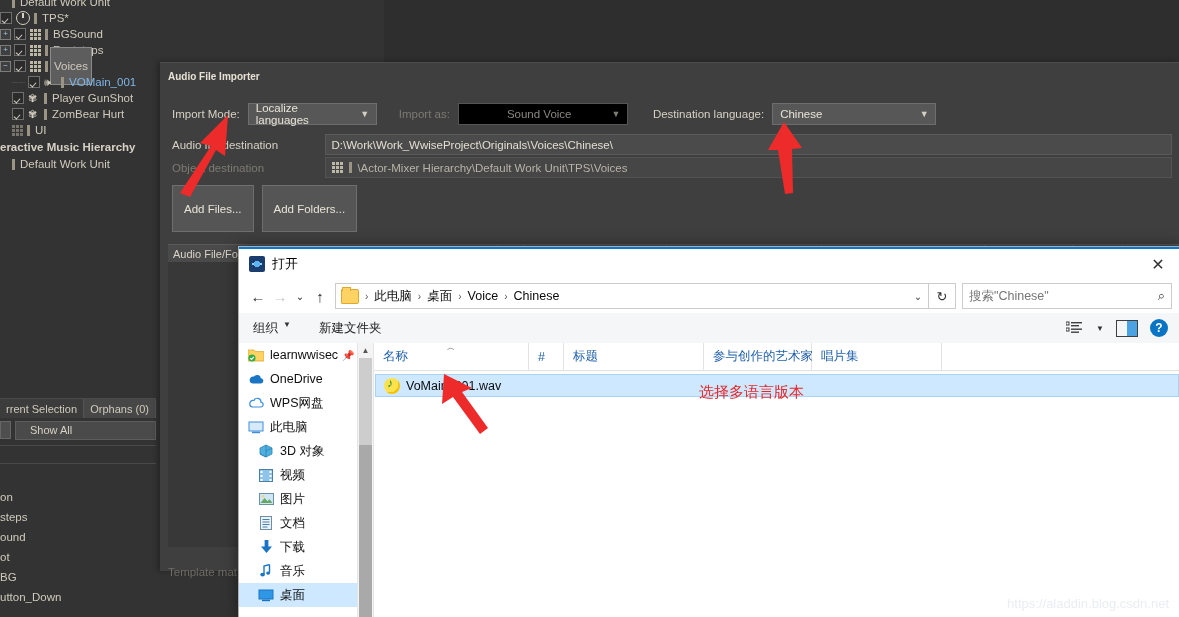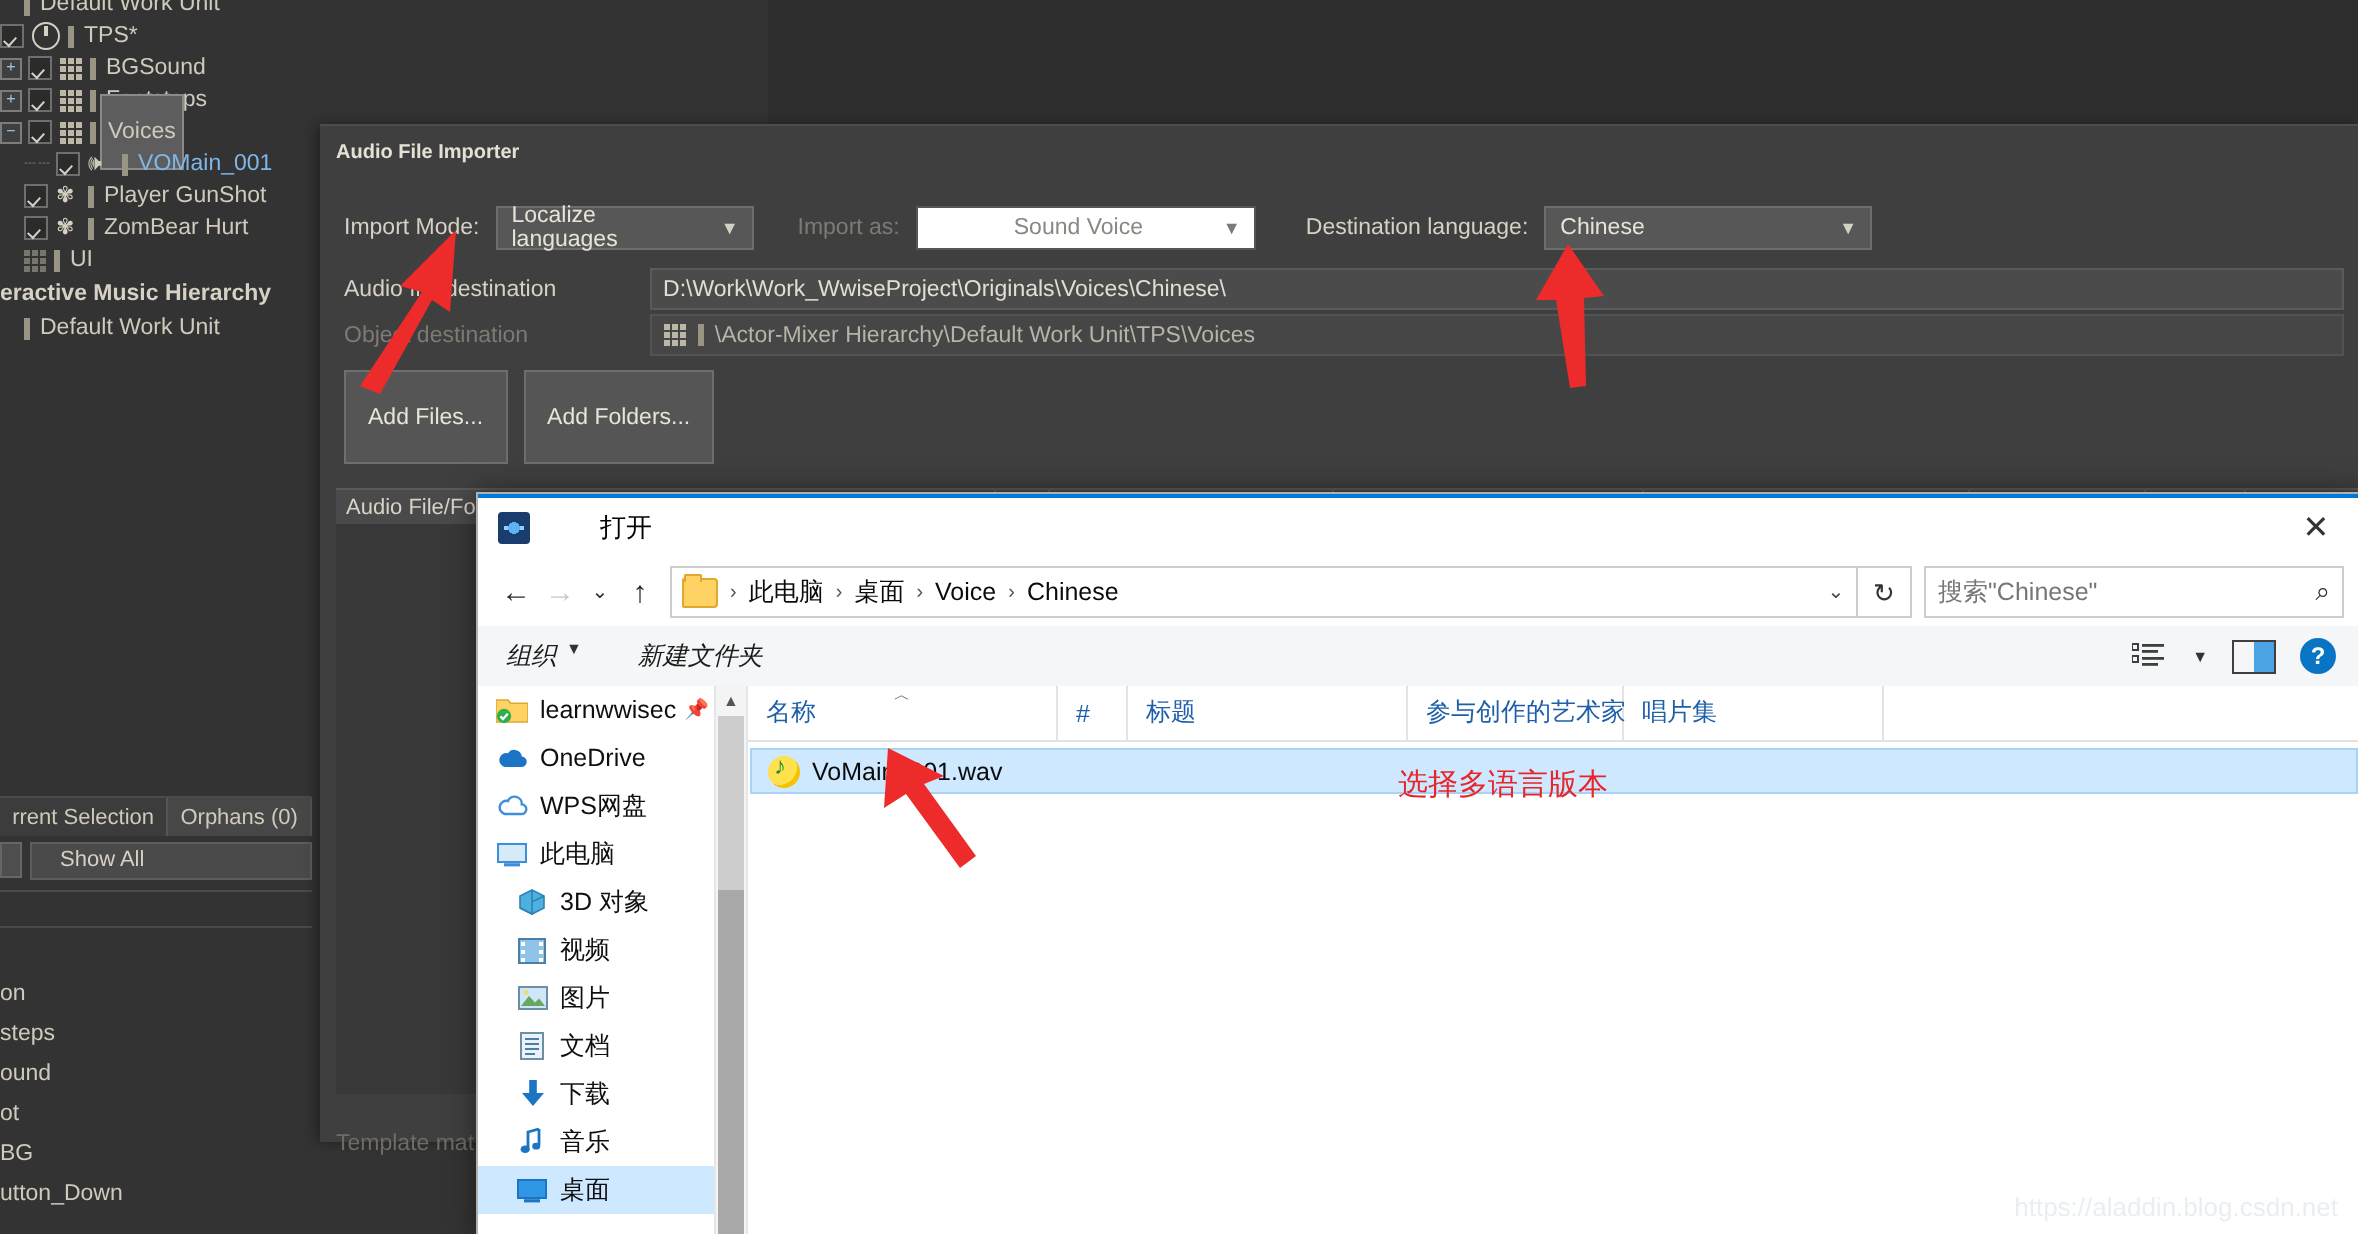--- a/index.html
+++ b/index.html
@@ -238,21 +238,21 @@
   .combo {
     height: 20px;
     background: #575757;
     border: 1px solid #6d6d6d;
     display: flex; align-items: center;
     padding: 0 0 0 7px;
     color: #e8e4d8;
     font-size: 11.5px;
     position: relative;
   }
-  .combo.dim { background: #ffffff; border-color:#555; color:#8a8782;padding-left:48px; }
+  .combo.dim { background: #000000; border-color:#555; color:#8a8782;padding-left:48px; }
   .combo .arrow {
     margin-left: auto;
     width: 22px;
     text-align: center;
     font-size: 9px;
     color: #d4d0c4;
   }
   .combo.dim .arrow { color: #7e7b75; }
 
   .row-path {
@@ -356,21 +356,20 @@
     background:
       radial-gradient(circle at 5px 5px, #5eb3f0 0 3px, transparent 3px),
       linear-gradient(#8fd0ff, #8fd0ff);
     background-size: 10px 10px, 10px 2px;
     background-repeat: no-repeat;
     background-position: 0 0, 0 4px;
   }
   .dlg-title-text {
     font-size: 13px;
     color: #000;
-    margin-left: 28px;
   }
   .dlg-close {
     position: absolute;
     right: 0; top: 0;
     width: 44px; height: 30px;
     display: flex; align-items: center; justify-content: center;
     font-size: 16px;
     color: #333;
   }
 
@@ -446,21 +445,21 @@
   .toolbar {
     position: absolute;
     left: 0; top: 66px; right: 0; height: 30px;
     background: #f5f6f7;
     border-bottom: 1px solid #e2e3e4;
     display: flex; align-items: center;
   }
   .tb-item {
     font-size: 12.5px; color: #1c1c1c;
     padding: 0 8px;
-    display:flex; align-items:flex-start; gap:5px;font-style:italic;
+    display:flex; align-items:flex-start; gap:5px;
   }
   .tb-caret { font-size: 8px; color:#333; }
   .tb-right { margin-left: auto; display:flex; align-items:center; gap:12px; padding-right: 12px;}
   .icon-viewlist {
     width: 18px; height: 14px;
     display:flex; align-items:center;
   }
   .icon-pane {
     width: 20px; height: 15px;
     border: 1.6px solid #3f3f3f;

